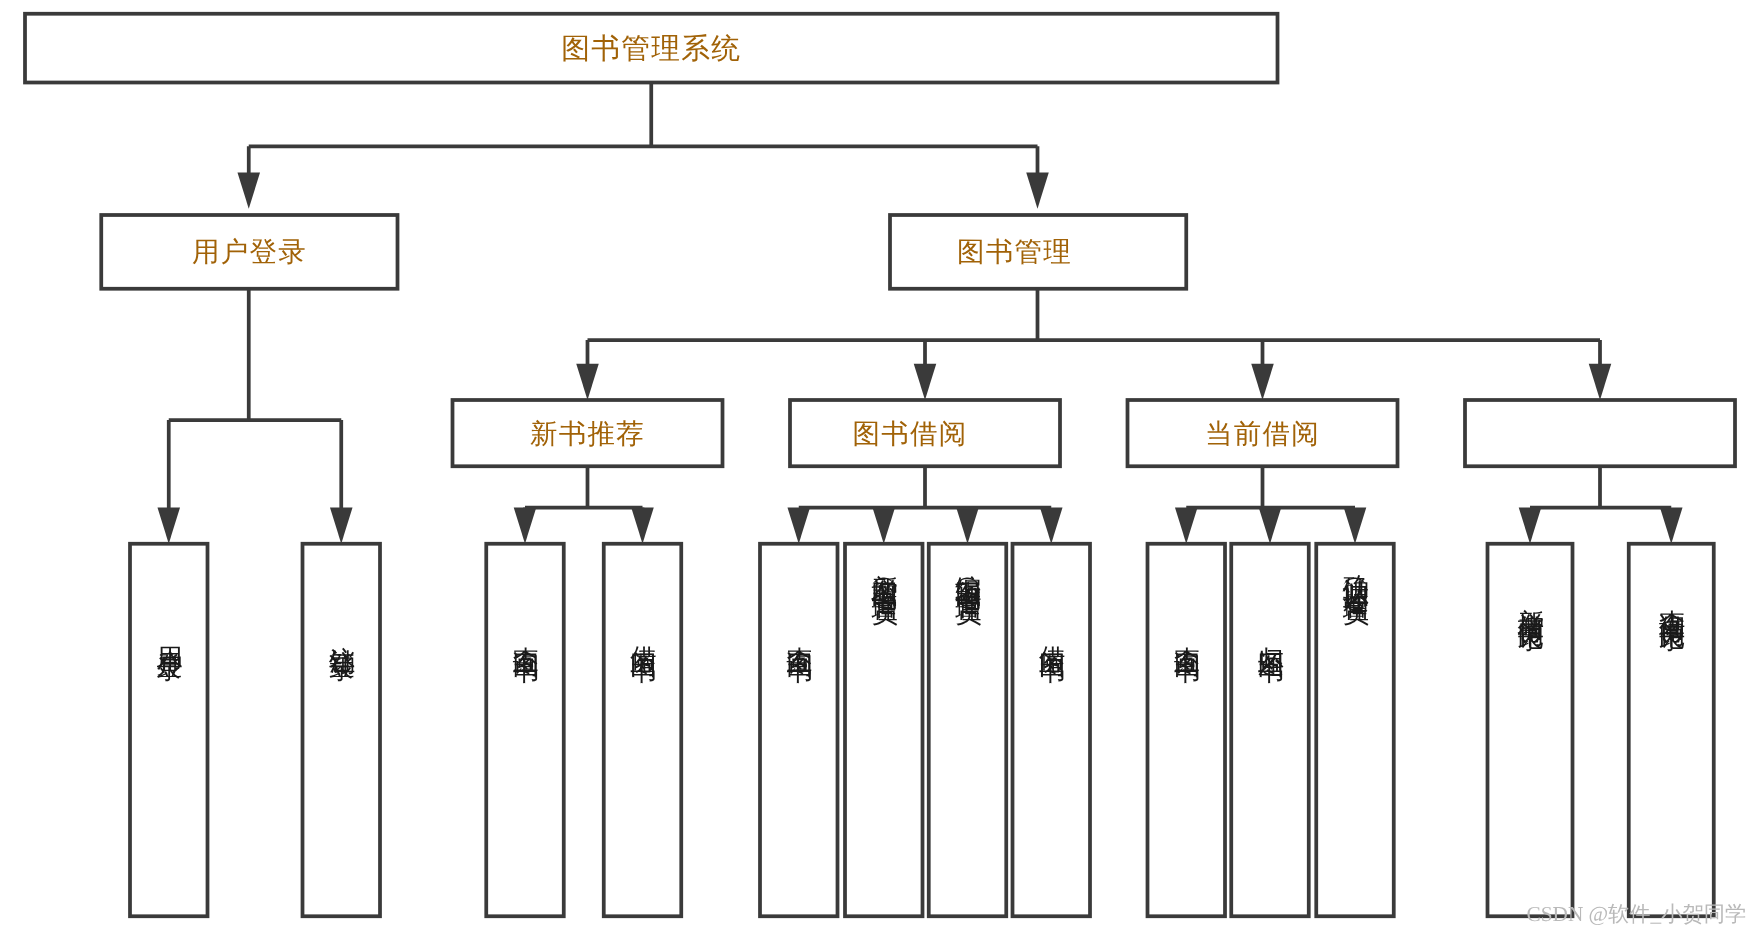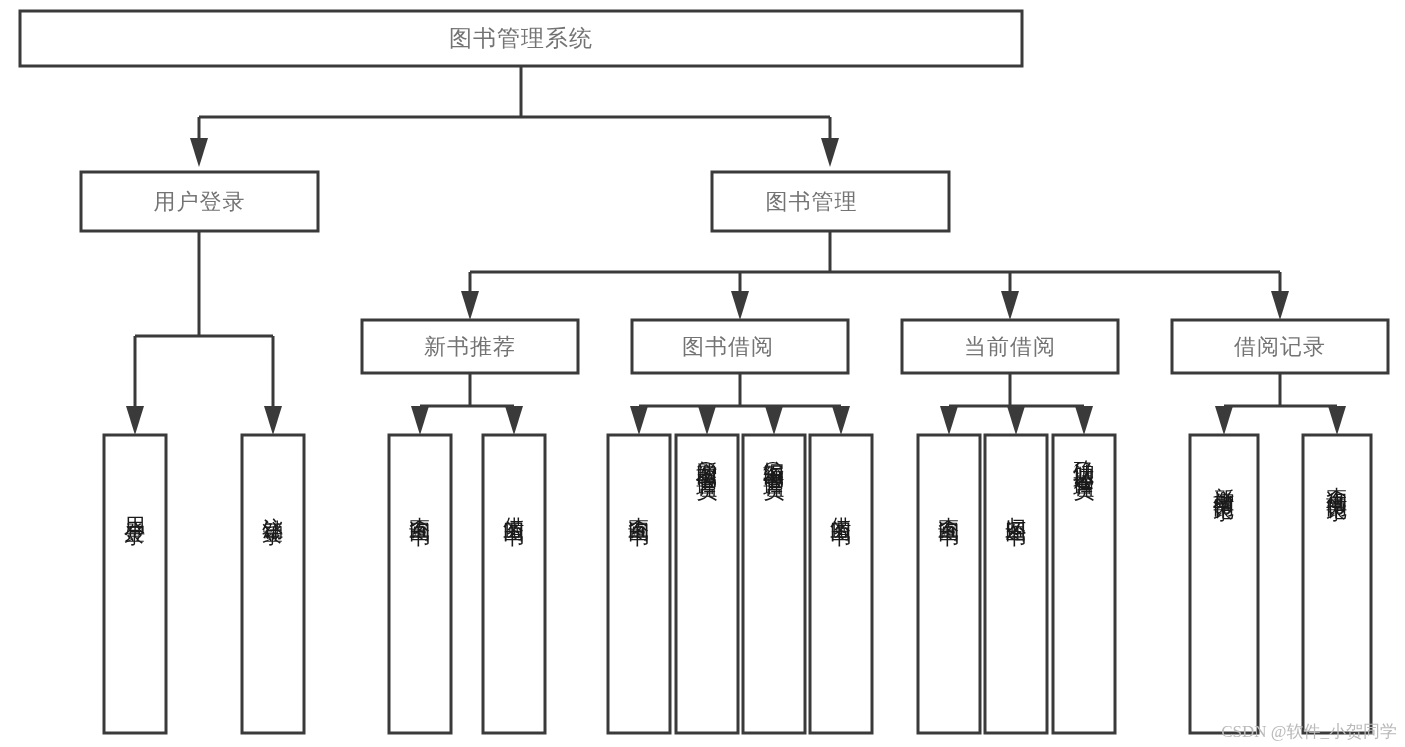--- a/index.html
+++ b/index.html
@@ -59,21 +59,21 @@
   .hlabel-wrap {
     position: absolute;
     display: flex;
     align-items: center;
     justify-content: center;
     pointer-events: none;
   }
   .hlabel-text {
     font-family: "Liberation Sans", "DejaVu Sans", sans-serif;
     font-size: 22px;
-    color: #737373;
+    color: #a16207;
     letter-spacing: 1px;
     white-space: nowrap;
   }
   .title-text {
     font-size: 23px;
   }
   #watermark {
     position: absolute;
     right: 8px;
     bottom: 4px;
@@ -193,23 +193,20 @@
   </div>
 
   <div class="hlabel-wrap" style="left:632px; top:320px; width:192px; height:53px;">
     <span class="hlabel-text">图书借阅</span>
   </div>
 
   <div class="hlabel-wrap" style="left:902px; top:320px; width:216px; height:53px;text-align:center;">
     <span class="hlabel-text">当前借阅</span>
   </div>
 
-  <div class="hlabel-wrap" style="left:1172px; top:320px; width:216px; height:53px;">
-    <span class="hlabel-text">借阅记录</span>
-  </div>
 
   <div class="vlabel-wrap" style="left:104px; top:500px; width:62px; height:233px;">
     <span class="vlabel-text">用户登录</span>
   </div>
   <div class="vlabel-wrap" style="left:242px; top:500px; width:62px; height:233px;">
     <span class="vlabel-text">注销登录</span>
   </div>
 
   <div class="vlabel-wrap" style="left:389px; top:500px; width:62px; height:233px;">
     <span class="vlabel-text">查询图书</span>

